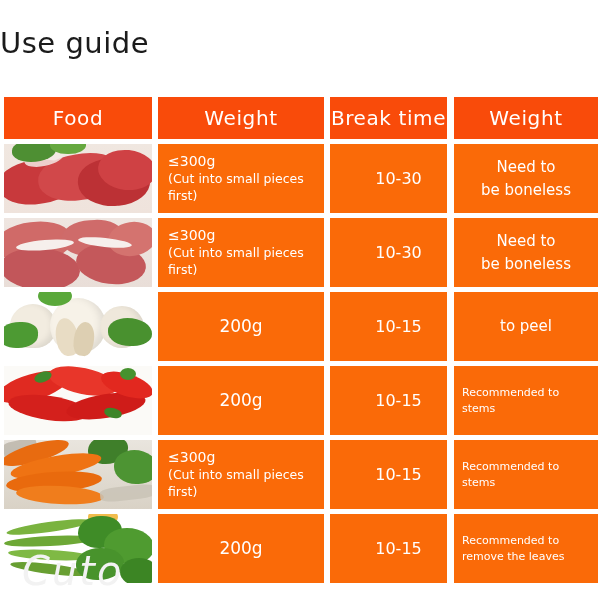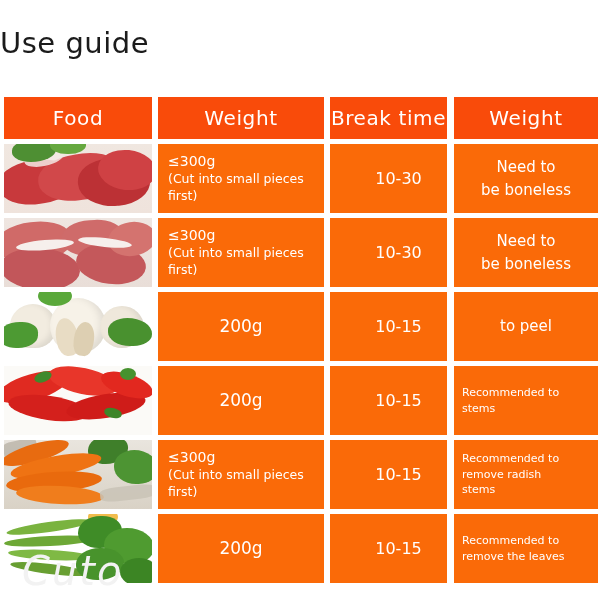--- a/index.html
+++ b/index.html
@@ -358,21 +358,20 @@
       </div>
       <div class="cell col-weight weight-left">
         <span class="weight-main">≤300g</span>
         <span class="weight-sub">(Cut into small pieces first)</span>
       </div>
       <div class="cell col-break">
         <span class="break-val">10-15</span>
       </div>
       <div class="cell col-remarks remark-tight remark-left">
         <span class="remark-line">Recommended to</span>
-        <span class="remark-line">remove radish</span>
         <span class="remark-line">stems</span>
       </div>
     </div>
 
     <div class="row body-row">
       <div class="cell col-food">
         <div class="photo ph-cilantro">
           <i class="o1"></i>
             <i class="s1"></i>
             <i class="s2"></i>

